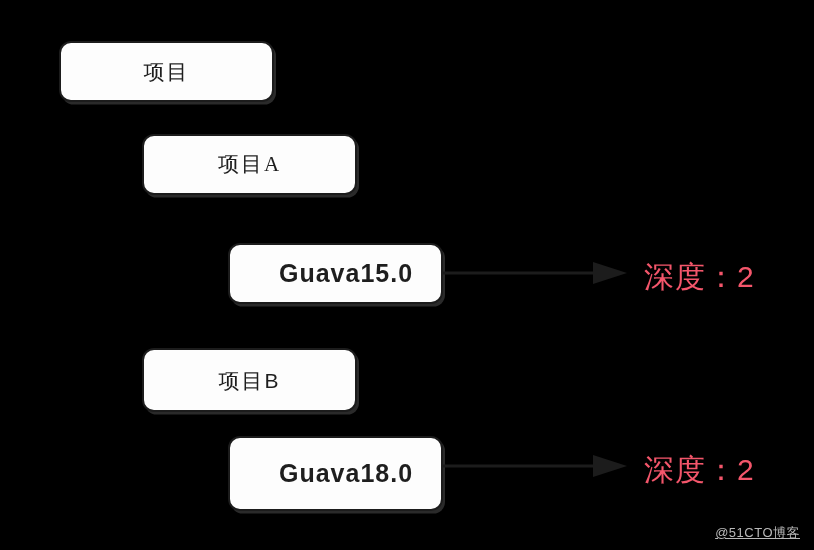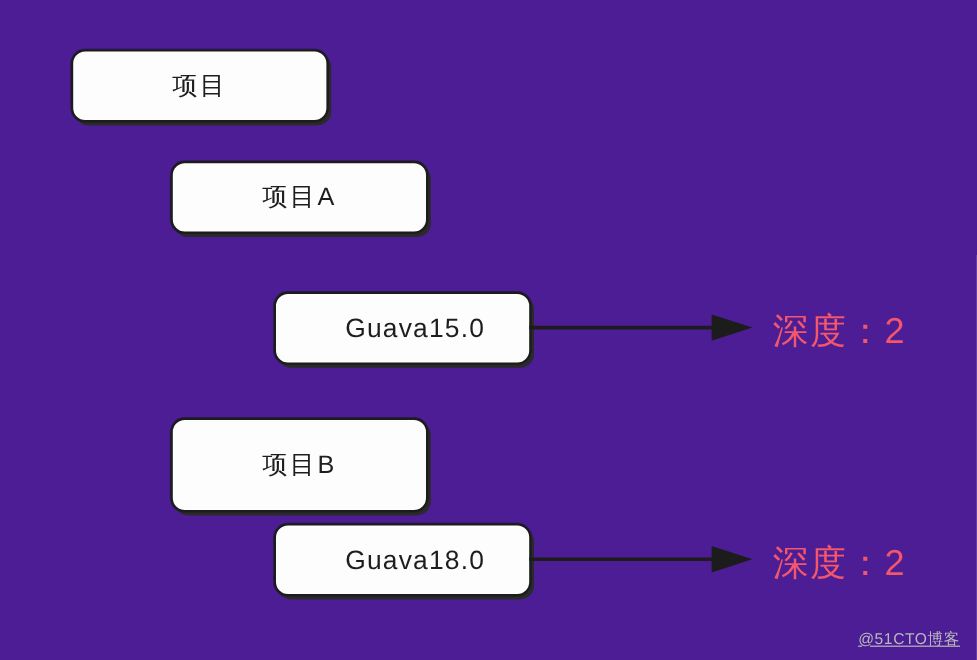--- a/index.html
+++ b/index.html
@@ -10,21 +10,21 @@
     width: 814px;
     height: 550px;
     background: #f7f7f7;
     font-family: "Liberation Sans", "DejaVu Sans", sans-serif;
     overflow: hidden;
   }
   #canvas {
     position: relative;
     width: 814px;
     height: 550px;
-    background: #4c1d95;
+    background: #000000;
   }
 
   
   .node {
     position: absolute;
     box-sizing: border-box;
     background: #fdfdfd;
     border: 2.5px solid #1c1c1c;
     border-radius: 12px;
     display: flex;
@@ -38,32 +38,32 @@
     color: #1e1e1e;
     letter-spacing: 0.5px;
     white-space: nowrap;
     line-height: 1;
   }
   .node.cjk .node-label {
     font-size: 21px;
     letter-spacing: 2px;
   }
   .node.latin .node-label {
-    font-size: 22px;
+    font-size: 25px;
     letter-spacing: 1px;
-    font-weight: 400;
+    font-weight: 700;
     margin-left: 21px;
   }
 
   
   #node-project      { left: 59px;  top: 41px;  width: 215px; height: 61px; }
-  #node-project-a    { left: 142px; top: 134px; width: 215px; height: 61px; }
+  #node-project-a    { left: 142px; top: 134px; width: 215px; height: 61px; font-family: Liberation Serif, serif; }
   #node-guava-15     { left: 228px; top: 243px; width: 215px; height: 61px; }
-  #node-project-b    { left: 142px; top: 348px; width: 215px; height: 79px; }
-  #node-guava-18     { left: 228px; top: 436px; width: 215px; height: 61px; }
+  #node-project-b    { left: 142px; top: 348px; width: 215px; height: 64px; }
+  #node-guava-18     { left: 228px; top: 436px; width: 215px; height: 75px; }
 
   
   .arrow-svg {
     position: absolute;
     overflow: visible;
   }
   #arrow-depth-1 { left: 441px; top: 258px; }
   #arrow-depth-2 { left: 441px; top: 451px; }
 
   

